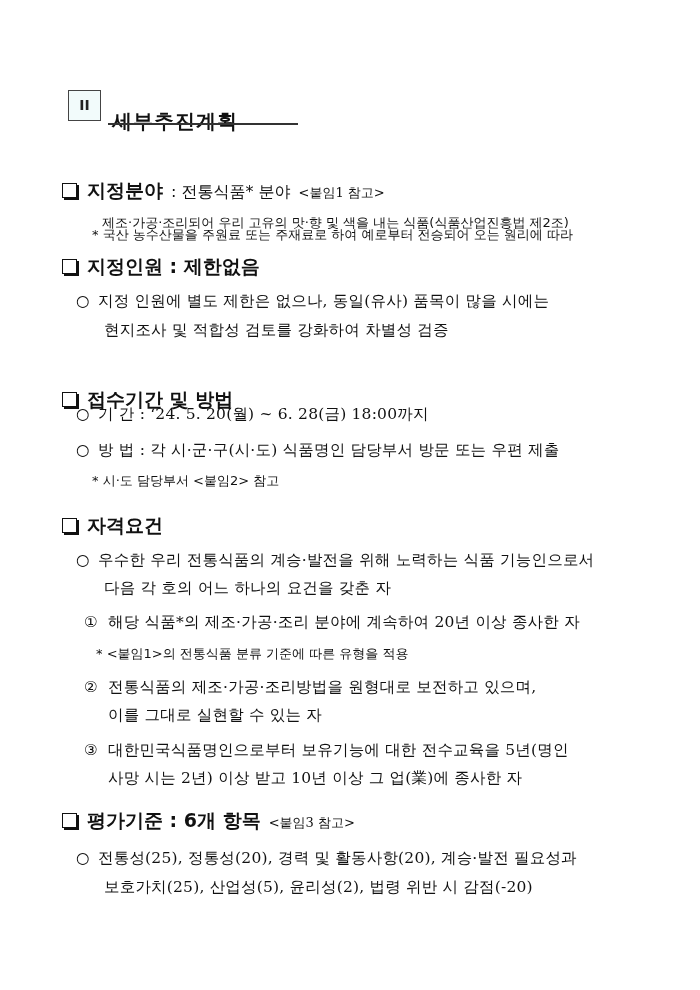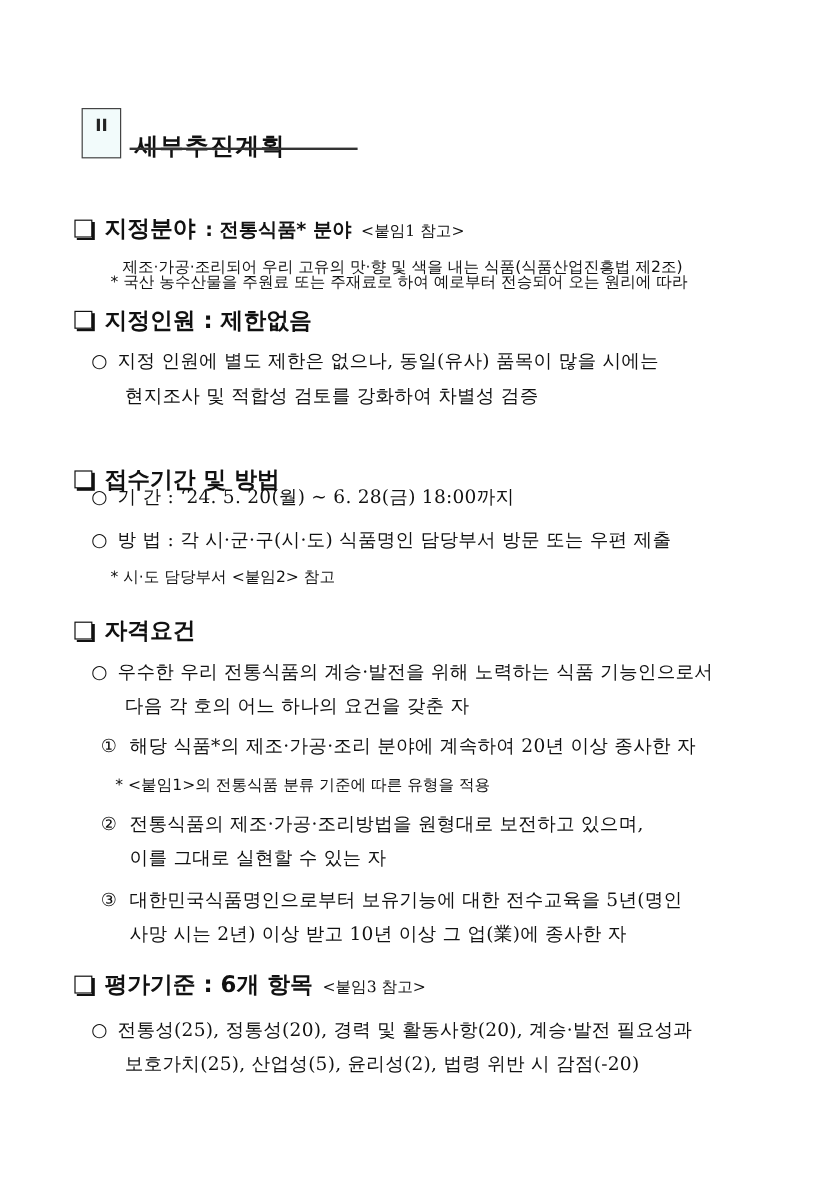--- a/index.html
+++ b/index.html
@@ -1,26 +1,26 @@
 <!DOCTYPE html>
 <html><head>
 <meta charset="utf-8">
 <style>
   html, body { margin: 0; padding: 0; background: #ffffff; }
   body { width: 700px; height: 990px; position: relative; overflow: hidden; color: #111; }
   .page { position: absolute; left: 0; top: 0; width: 700px; height: 990px; }
 
   .chapter { position: absolute; left: 68px; top: 88px; height: 40px; }
-  .chapter-box { position: absolute; left: 0; top: 2px; width: 33px; height: 42px; border: 1.5px solid #444; background: #f2fbfb; box-sizing: border-box; font-family: "DejaVu Sans", sans-serif; font-size: 14px; font-weight: bold; text-align: center; line-height: 28px; color: #222; }
+  .chapter-box { position: absolute; left: 0; top: 2px; width: 33px; height: 31px; border: 1.5px solid #444; background: #f2fbfb; box-sizing: border-box; font-family: "DejaVu Sans", sans-serif; font-size: 14px; font-weight: bold; text-align: center; line-height: 28px; color: #222; }
   .chapter-title { position: absolute; left: 44px; top: 0; font-family: "DejaVu Sans", sans-serif; font-weight: bold; font-size: 20px; letter-spacing: 1px; color: #111; white-space: nowrap; margin-top: 20px; }
   .chapter-line { position: absolute; left: 40px; top: 35px; width: 190px; height: 1.5px; background: #333; }
 
   .heading { position: absolute; left: 62px; font-family: "DejaVu Sans", sans-serif; font-weight: bold; font-size: 19px; color: #111; white-space: nowrap; display: flex; align-items: baseline; }
   .sq { display: inline-block; width: 13px; height: 13px; border: 1.5px solid #111; box-shadow: 2px 2px 0 #111; margin-right: 10px; position: relative; top: 1px; }
-  .heading .sub { font-weight: bold; font-size: 16px; margin-left: 8px; margin-top: 32px; }
+  .heading .sub { font-weight: normal; font-size: 16px; margin-left: 8px; margin-top: 32px; }
   .heading .ref { font-family: "DejaVu Serif", serif; font-weight: normal; font-size: 13px; margin-left: 8px; }
 
   .line { position: absolute; white-space: nowrap; color: #111; }
   .serif { font-family: "DejaVu Serif", serif; font-size: 15.5px; letter-spacing: 0.2px; }
   .sans-small { font-family: "DejaVu Sans", sans-serif; font-size: 13px; }
   .bullet { display: inline-block; width: 22px; }
   .circle { font-family: "DejaVu Sans", sans-serif; font-size: 15px; display: inline-block; width: 24px; }
 </style>
 </head>
 <body>

